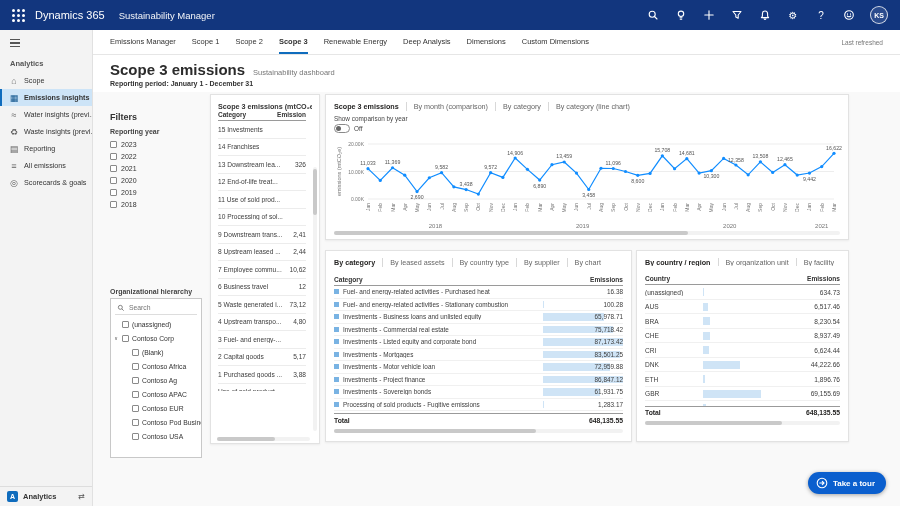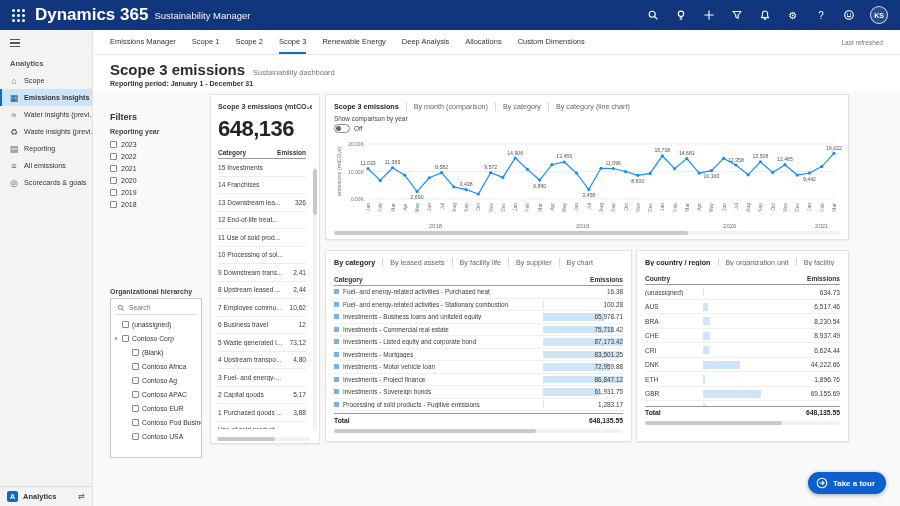--- a/index.html
+++ b/index.html
@@ -2,22 +2,22 @@
 <html><head>
 <meta charset="utf-8">
 <style>
 *{margin:0;padding:0;box-sizing:border-box}
 html,body{width:900px;height:506px;overflow:hidden;background:#fff;color:#252423;
   font-family:"Liberation Sans","DejaVu Sans",sans-serif;}
 
 .topbar{height:30px;background:#12367e;display:flex;align-items:center;color:#fff;padding:0 12px;}
 .waffle{display:grid;grid-template-columns:repeat(3,3px);grid-gap:2px;margin-right:10px;cursor:pointer}
 .waffle i{width:3px;height:3px;background:#fff;border-radius:50%}
-.brand{font-size:17px;font-weight:700;white-space:nowrap;cursor:pointer}
-.apptitle{font-size:9.5px;margin-left:6px;opacity:.95;white-space:nowrap}
+.brand{font-size:11px;font-weight:400;white-space:nowrap;cursor:pointer}
+.apptitle{font-size:9.5px;margin-left:14px;opacity:.95;white-space:nowrap}
 .top-right{margin-left:auto;display:flex;align-items:center;gap:14px}
 .tb-icon{width:14px;height:14px;display:flex;align-items:center;justify-content:center;color:#fff;font-size:10px;cursor:pointer}
 .tb-icon svg{width:12px;height:12px;stroke:#fff;fill:none;stroke-width:1.1;stroke-linecap:round;stroke-linejoin:round}
 .avatar{width:18px;height:18px;border-radius:50%;background:#2a4b8d;border:1px solid rgba(255,255,255,.8);
   font-size:7px;font-weight:700;display:flex;align-items:center;justify-content:center;cursor:pointer}
 
 .shell{display:flex;height:476px}
 .sidebar{width:93px;background:#f3f3f3;border-right:1px solid #e1e1e1;position:relative;flex:none}
 .burger{padding:9px 10px 5px;cursor:pointer}
 .burger i{display:block;width:10px;height:1.4px;background:#555;margin-bottom:2px}
@@ -27,21 +27,21 @@
 .side-item.sel{background:#cde4f7;border-left-color:#0f6cbd;font-weight:700}
 .side-item.sel .si{color:#0f548c}
 .side-foot{position:absolute;bottom:0;left:0;right:0;height:20px;border-top:1px solid #ddd;display:flex;align-items:center;gap:5px;padding:0 7px;background:#f3f3f3}
 .side-foot .ab{width:11px;height:11px;background:#0f6cbd;color:#fff;border-radius:2px;font-size:7px;font-weight:700;display:flex;align-items:center;justify-content:center}
 .side-foot .al{font-size:7.5px;font-weight:700;color:#333}
 .side-foot .sw{margin-left:auto;font-size:8px;color:#555;cursor:pointer}
 
 .main{flex:1;display:flex;flex-direction:column;background:#fff;min-width:0}
 .tabrow{height:25px;display:flex;align-items:center;gap:16px;padding:0 17px;border-bottom:1px solid #e6e6e6;background:#fff}
 .tab{font-size:7.5px;color:#333;cursor:pointer;height:100%;display:flex;align-items:center;border-bottom:2px solid transparent;white-space:nowrap}
-.tab.act{font-weight:400;border-bottom-color:#0f6cbd}
+.tab.act{font-weight:700;border-bottom-color:#0f6cbd}
 .lastref{margin-left:auto;font-size:6.5px;color:#777}
 .pagehead{padding:6px 17px 5px;background:#fff}
 .ph-row{display:flex;align-items:baseline;gap:8px}
 .ph-title{font-size:15px;font-weight:700;color:#2b2b2b}
 .ph-sub{font-size:7.5px;color:#777}
 .ph-period{font-size:7px;font-weight:700;color:#333;margin-top:2px}
 .dash{flex:1;position:relative;background:#f9f9f9}
 .card{position:absolute;background:#fff;border:1px solid #e2e2e2;box-shadow:0 0.5px 2px rgba(0,0,0,.06)}
 
 .filters{position:absolute;left:17px;top:20px;width:92px}
@@ -221,21 +221,21 @@
   </div>
 
   <div class="main">
     <div class="tabrow">
       <span class="tab">Emissions Manager</span>
       <span class="tab">Scope 1</span>
       <span class="tab">Scope 2</span>
       <span class="tab act">Scope 3</span>
       <span class="tab">Renewable Energy</span>
       <span class="tab">Deep Analysis</span>
-      <span class="tab">Allocations</span>
+      <span class="tab">Dimensions</span>
       <span class="tab">Custom Dimensions</span>
       <span class="lastref">Last refreshed</span>
     </div>
 
     <div class="pagehead">
       <div class="ph-row">
         <span class="ph-title">Scope 3 emissions</span>
         <span class="ph-sub">Sustainability dashboard</span>
       </div>
       <div class="ph-period">Reporting period: January 1 - December 31</div>
@@ -341,21 +341,20 @@
                 <span class="tree-caret"></span>
                 <span class="cb"></span>
                 <span>Contoso USA</span>
               </div>
             </div>
         </div>
       </div>
 
       <div class="card kpi">
         <div class="card-title">Scope 3 emissions (mtCO₂e)</div>
-        <div class="kpi-val">648,136</div>
         <div class="thead">
           <span>Category</span>
           <span>Emission</span>
         </div>
         <div class="kpi-rows">
 
             <div class="kpi-row">
               <span class="k">15 Investments</span>
               <span class="v"></span>
             </div>
@@ -572,21 +571,21 @@
           </svg>
         <div class="hbar2">
             <i></i>
           </div>
       </div>
 
       <div class="card bycat">
         <div class="viz-tabs">
           <span class="vt act">By category</span>
           <span class="vt">By leased assets</span>
-          <span class="vt">By facility life</span>
+          <span class="vt">By country type</span>
           <span class="vt">By supplier</span>
           <span class="vt">By chart</span>
         </div>
         <div class="thead2">
           <span class="h1">Category</span>
           <span class="h2">Emissions</span>
         </div>
         <div class="cat-rows">
 
             <div class="cat-row">

